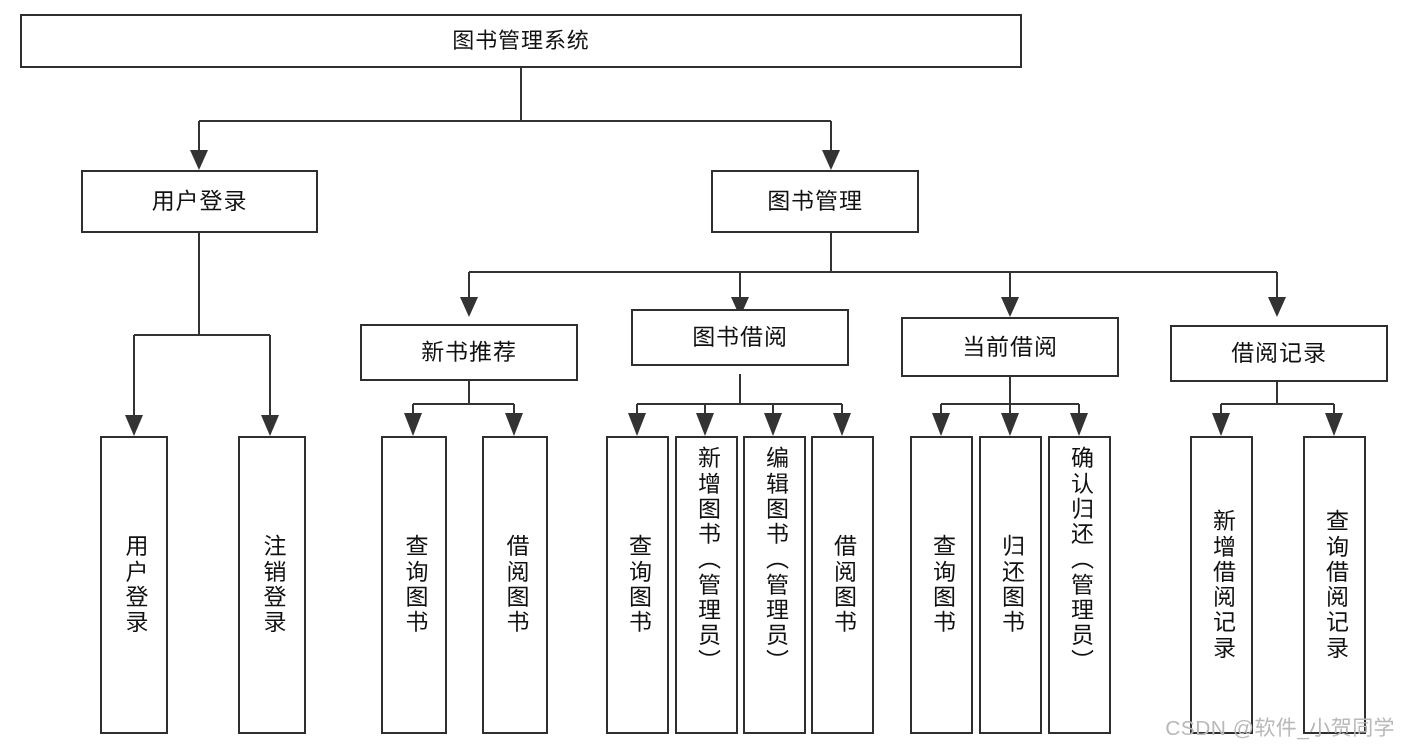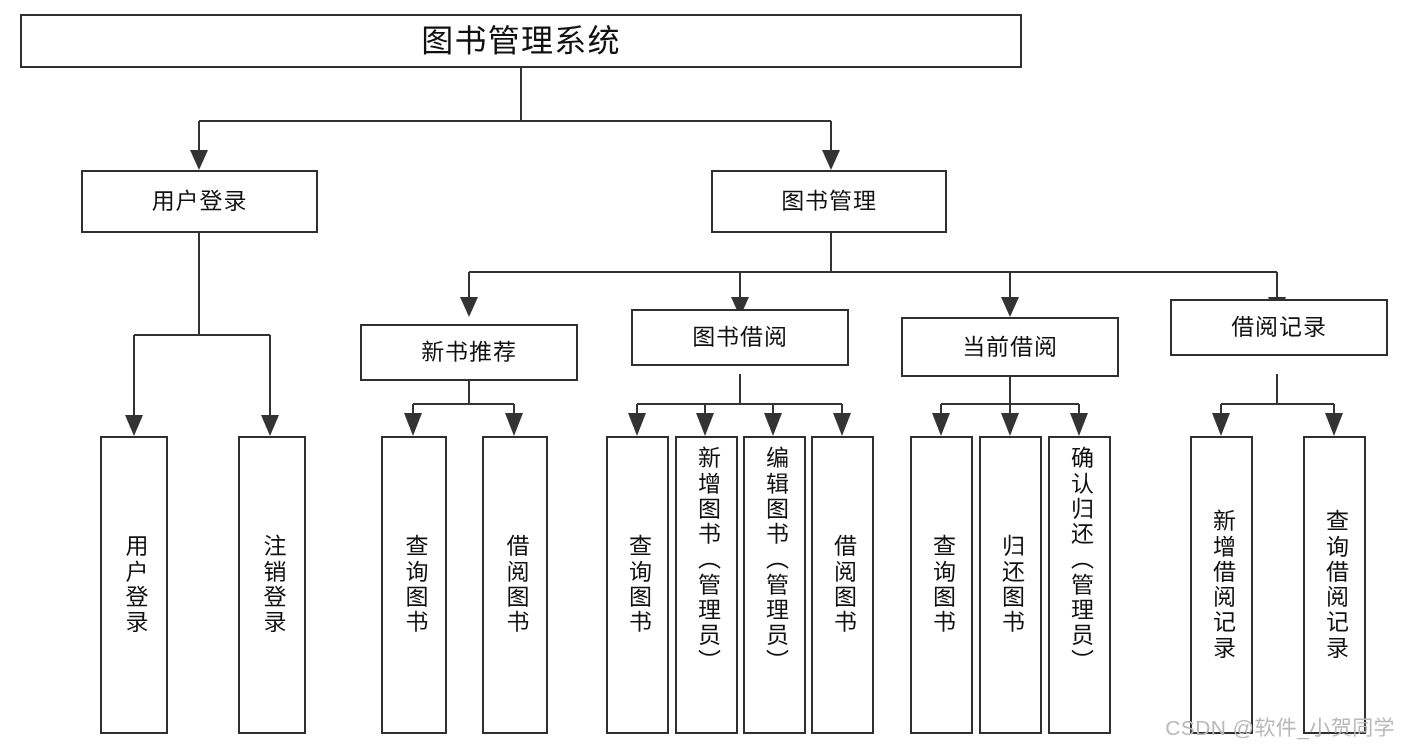--- a/index.html
+++ b/index.html
@@ -60,21 +60,21 @@
     letter-spacing: 0.04em;
   }
 
   
   .node.horiz .node-label {
     font-size: 23px;
     line-height: 1;
   }
 
   .node.root .node-label {
-    font-size: 32px;
+    font-size: 22px;
   }
 
   
   .node.vert {
     align-items: flex-start;
     justify-content: center;
     padding-top: 8px;
   }
   .node.vert .node-label {
     writing-mode: vertical-rl;
@@ -171,37 +171,37 @@
   </svg>
 
   <div class="node horiz root" style="left:20px; top:14px; width:1002px; height:54px;">
     <span class="node-label">图书管理系统</span>
   </div>
 
   <div class="node horiz" style="left:81px; top:170px; width:237px; height:63px;">
     <span class="node-label">用户登录</span>
   </div>
 
-  <div class="node horiz" style="left:711px; top:170px; width:236px; height:63px;justify-content:center;">
+  <div class="node horiz" style="left:711px; top:170px; width:208px; height:63px;justify-content:center;">
     <span class="node-label">图书管理</span>
   </div>
 
   <div class="node horiz" style="left:360px; top:317px; width:218px; height:57px;margin-top:7px;">
     <span class="node-label">新书推荐</span>
   </div>
 
   <div class="node horiz" style="left:631px; top:309px; width:218px; height:57px;">
     <span class="node-label">图书借阅</span>
   </div>
 
   <div class="node horiz" style="left:901px; top:317px; width:218px; height:60px;">
     <span class="node-label">当前借阅</span>
   </div>
 
-  <div class="node horiz" style="left:1170px; top:299px; width:218px; height:57px;">
+  <div class="node horiz" style="left:1170px; top:325px; width:218px; height:57px;">
     <span class="node-label">借阅记录</span>
   </div>
 
   <div class="node vert vcenter" style="left:100px; top:436px; width:68px; height:298px;">
     <span class="node-label">用户登录</span>
   </div>
 
   <div class="node vert vcenter" style="left:238px; top:436px; width:68px; height:298px;">
     <span class="node-label">注销登录</span>
   </div>

